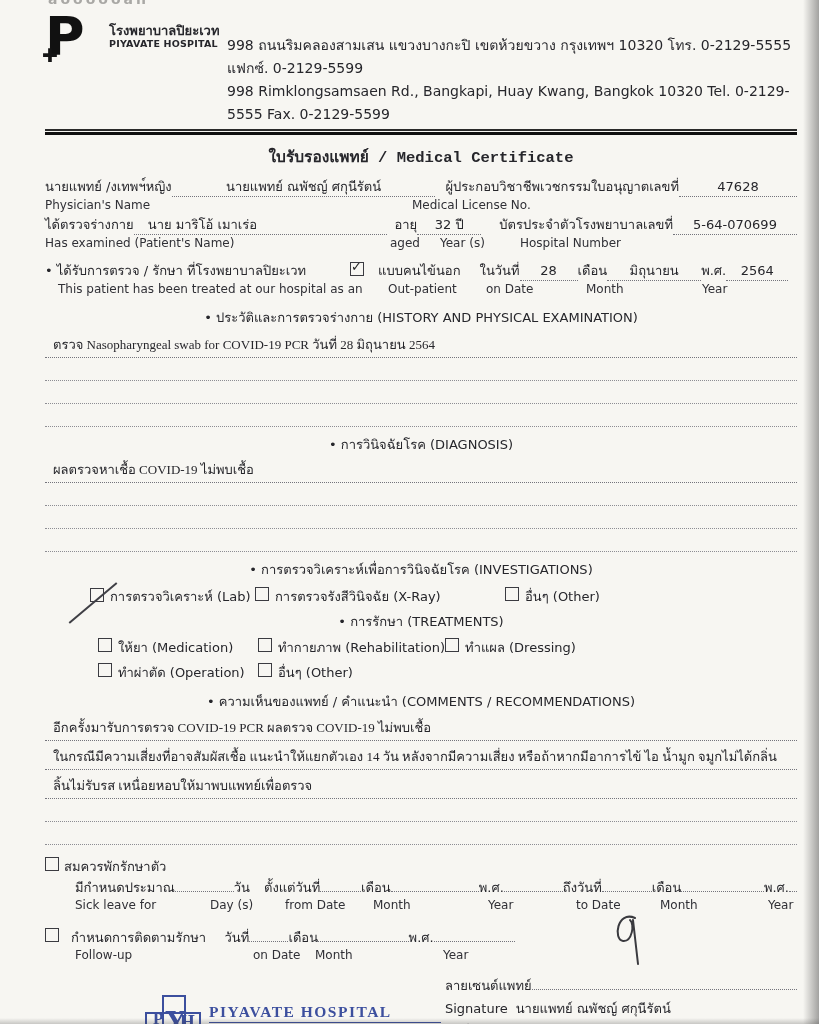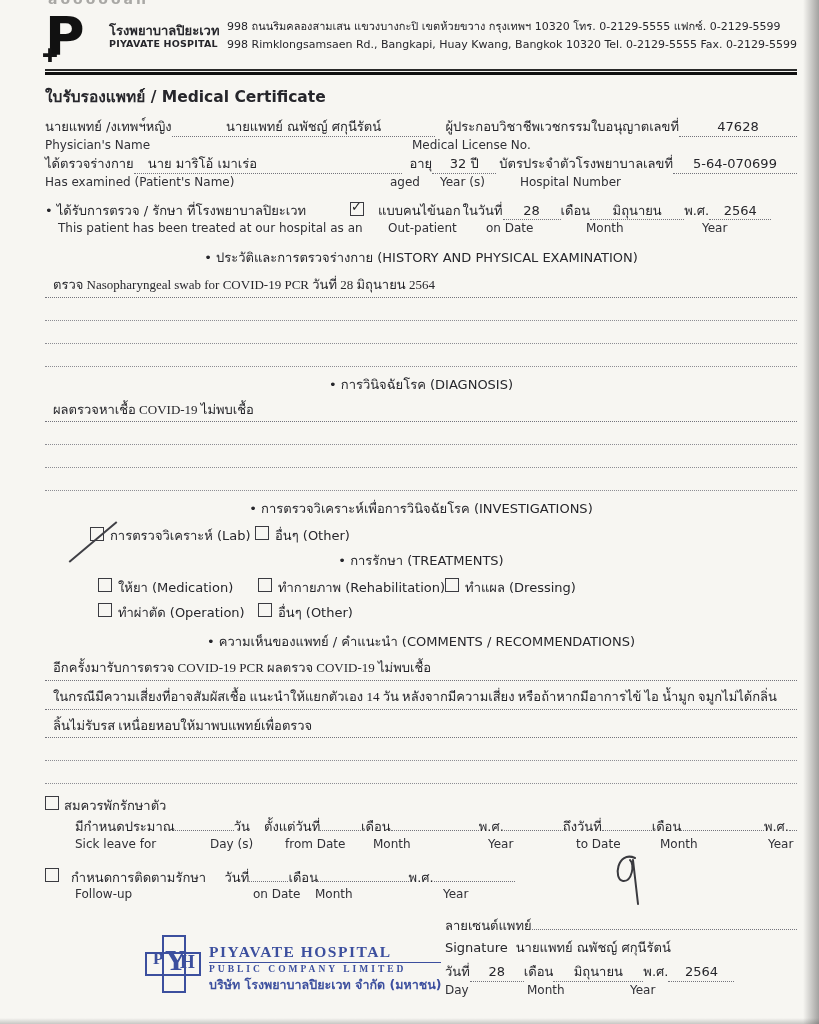--- a/index.html
+++ b/index.html
@@ -8,23 +8,23 @@
   .content{position:absolute;left:0;top:0;right:0;bottom:0;padding:14px 22px 0 45px;box-sizing:border-box;}
   .artifact{position:absolute;top:-9px;left:48px;color:#a9a8a5;font-size:14px;font-weight:700;letter-spacing:3px;}
   
   .header{display:flex;align-items:flex-start;}
   .logo{position:relative;width:64px;height:52px;flex:0 0 auto;}
   .logo-p{font-size:54px;font-weight:900;line-height:46px;letter-spacing:-3px;color:#111;}
   .logo-plus{position:absolute;left:-3px;bottom:0;font-size:19px;color:#151515;}
   .brand{width:118px;flex:0 0 auto;margin-top:10px;}
   .brand-th{font-size:13px;font-weight:700;line-height:1.1;}
   .brand-en{font-size:9.5px;font-weight:700;letter-spacing:.2px;}
-  .addr{flex:1;margin-top:4px;font-size:11px;line-height:1.65;}
+  .addr{flex:1;margin-top:20px;font-size:14px;line-height:1.65;}
   .rule{height:6px;margin-top:3px;background:linear-gradient(#2a2a2a 0 2px,#f7f6f2 2px 3px,#101010 3px 6px);}
-  .title{text-align:left;font-size:15.5px;font-weight:700;margin:9px 0 10px;}
+  .title{text-align:center;font-size:15.5px;font-weight:700;margin:9px 0 10px;font-family:Liberation Mono, monospace;}
   
   .th{font-size:13px;line-height:1.3;}
   .sec{font-weight:400;text-align:center;}
   .bullet::before{content:"• ";}
   .r{display:flex;align-items:baseline;}
   .en-r{display:flex;font-size:12px;color:#303036;line-height:1.2;margin-top:1px;}
   .lbl{white-space:nowrap;}
   .fill{border-bottom:1.4px dotted #74747c;text-align:center;padding:0 4px;white-space:nowrap;}
   .grow{flex:1;}
   .dotline{border-bottom:1.4px dotted #8d8d93;height:22px;}
@@ -96,37 +96,37 @@
     <div class="en-r mb4">
       <span style="width:367px">Physician's Name</span>
       <span>Medical License No.</span>
     </div>
 
     <div class="r th">
       <span class="lbl">ได้ตรวจร่างกาย</span>
       <span class="fill grow" style="text-align:left;padding-left:14px">นาย มาริโอ้ เมาเร่อ</span>
       <span class="lbl" style="margin-left:8px">อายุ</span>
       <span class="fill" style="width:56px">32 ปี</span>
-      <span class="lbl" style="margin-left:3px">บัตรประจำตัวโรงพยาบาลเลขที่</span>
+      <span class="lbl" style="margin-left:18px">บัตรประจำตัวโรงพยาบาลเลขที่</span>
       <span class="fill" style="width:116px">5-64-070699</span>
     </div>
     <div class="en-r mb4">
       <span style="width:345px">Has examined (Patient's Name)</span>
       <span style="width:50px">aged</span>
       <span style="width:80px">Year (s)</span>
       <span>Hospital Number</span>
     </div>
 
     <div class="r th mt12">
       <span class="sec bullet lbl">ได้รับการตรวจ / รักษา ที่โรงพยาบาลปิยะเวท</span>
       <span class="cbwrap" style="margin-left:44px">
         <span class="cb checked"></span>
       </span>
       <span class="lbl" style="margin-left:14px">แบบคนไข้นอก</span>
-      <span class="lbl" style="margin-left:2px">ในวันที่</span>
+      <span class="lbl" style="margin-left:19px">ในวันที่</span>
       <span class="fill" style="width:50px">28</span>
       <span class="lbl">เดือน</span>
       <span class="fill" style="width:86px">มิถุนายน</span>
       <span class="lbl">พ.ศ.</span>
       <span class="fill" style="width:54px">2564</span>
     </div>
     <div class="en-r">
       <span style="width:330px;padding-left:13px">This patient has been treated at our hospital as an</span>
       <span style="width:98px">Out-patient</span>
       <span style="width:100px">on Date</span>
@@ -144,20 +144,24 @@
     <div class="entry th mt6">ผลตรวจหาเชื้อ COVID-19 ไม่พบเชื้อ</div>
     <div class="dotline"></div>
     <div class="dotline"></div>
     <div class="dotline"></div>
 
     <div class="sec bullet th mt10">การตรวจวิเคราะห์เพื่อการวินิจฉัยโรค (INVESTIGATIONS)</div>
     <div class="r th mt8" style="padding-left:45px">
       <span class="opt" style="width:165px">
         <span class="cbwrap"><span class="cb"></span><i class="penstroke"></i></span>
         <span>การตรวจวิเคราะห์ (Lab)</span>
+      </span>
+      <span class="opt" style="width:250px">
+        <span class="cb"></span>
+        <span>การตรวจรังสีวินิจฉัย (X-Ray)</span>
       </span>
       <span class="opt">
         <span class="cb"></span>
         <span>อื่นๆ (Other)</span>
       </span>
     </div>
 
     <div class="sec bullet th mt8">การรักษา (TREATMENTS)</div>
     <div class="r th mt8" style="padding-left:53px">
       <span class="opt" style="width:160px">

